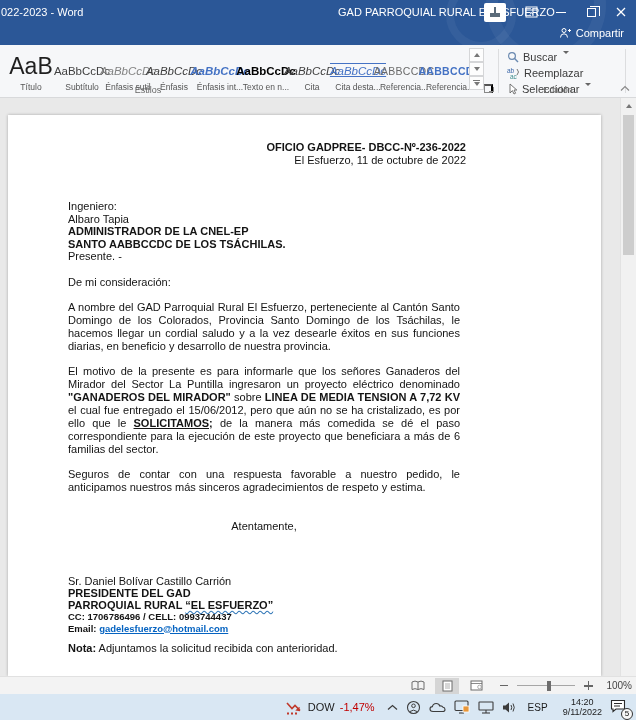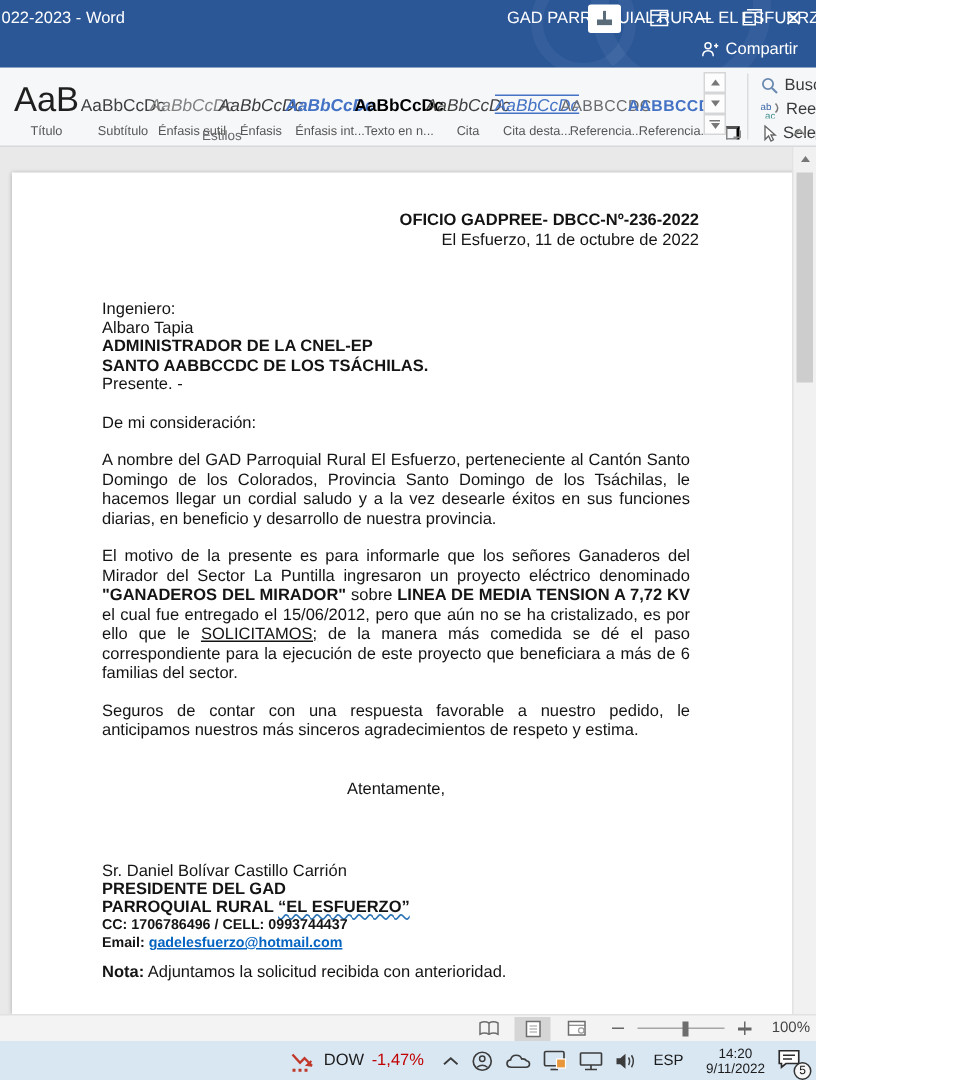--- a/index.html
+++ b/index.html
@@ -1,18 +1,18 @@
 <!DOCTYPE html>
 <html style="--titlebar: #2b5797; --ribbon-bg: #f6f7f9; --doc-bg: #e9e9e9; --taskbar-bg: #d9e7f3; --accent: #4472c4; --link: #0563c1; --negative: #c00000;"><head>
 <meta charset="utf-8">
 <style>
   *{box-sizing:border-box;margin:0;padding:0}
   html,body{width:636px;height:720px}
   body{font-family:"Liberation Sans",sans-serif;background:#fff;-webkit-font-smoothing:antialiased}
-  .window{position:relative;width:544px;height:720px;overflow:hidden;background:var(--doc-bg,#e9e9e9)}
+  .window{position:relative;width:636px;height:720px;overflow:hidden;background:var(--doc-bg,#e9e9e9)}
 
   
   .titlebar{position:absolute;top:0;left:0;right:0;height:45px;background:var(--titlebar,#2b5797);color:#fff;overflow:hidden;z-index:5}
   .deco{position:absolute;border-radius:50%;border:12px solid rgba(255,255,255,.05)}
   .deco1{width:120px;height:120px;right:30px;top:-55px}
   .deco2{width:70px;height:70px;right:120px;top:-20px;border-width:8px}
   .tb-row{position:absolute;top:0;left:0;right:0;height:24px;display:flex;align-items:center}
   .doc-title{font-size:11px;white-space:nowrap;margin-left:1px}
   .center-title{position:absolute;left:338px;top:6px;font-size:11px;white-space:nowrap}
   .tb-controls{position:absolute;right:0;top:0;height:24px;display:flex;align-items:center}
@@ -58,21 +58,21 @@
   .launcher{position:absolute;left:484px;bottom:4px;width:9px;height:9px;border-left:1px solid #888;border-bottom:1px solid #888}
   .launcher:before{content:"";position:absolute;right:-1px;top:-1px;width:4px;height:4px;border-right:1px solid #888;border-bottom:1px solid #888;transform:translate(2px,2px)}
   .collapse-btn{position:absolute;right:6px;bottom:2px;background:transparent;border:0;padding:0}
 
   
   .docarea{position:absolute;top:98px;left:0;right:0;bottom:44px;background:var(--doc-bg,#e9e9e9)}
   .page{position:absolute;left:8px;top:17px;width:593px;height:561px;background:#fff;box-shadow:0 0 3px rgba(0,0,0,.28);overflow:hidden}
   .content{padding:26px 0 0 60px;font-size:11px;line-height:13px;color:#141414}
   .ref{width:398px;text-align:right}
   .b{font-weight:bold}
-  .bu{font-weight:normal;text-decoration:underline}
+  .bu{font-weight:bold;text-decoration:underline}
   .recipient{margin-top:33px;line-height:12.5px}
   .salut{margin-top:13px}
   .para{width:392px;text-align:justify;margin-top:12px}
   .closing{margin-top:26px;width:392px;text-align:center}
   .sig{display:flex;margin-top:42px;line-height:12.2px}
   .sig-left{width:254px}
   .sig-right{width:140px;text-align:center}
   .small-b{font-weight:bold;font-size:9.5px;line-height:11.5px}
   .email-link{color:var(--link,#0563c1);text-decoration:underline;font-weight:bold;font-size:9.5px}
   .wavy{text-decoration-line:underline;text-decoration-style:wavy;text-decoration-color:#2e75b6;text-decoration-skip-ink:none}

